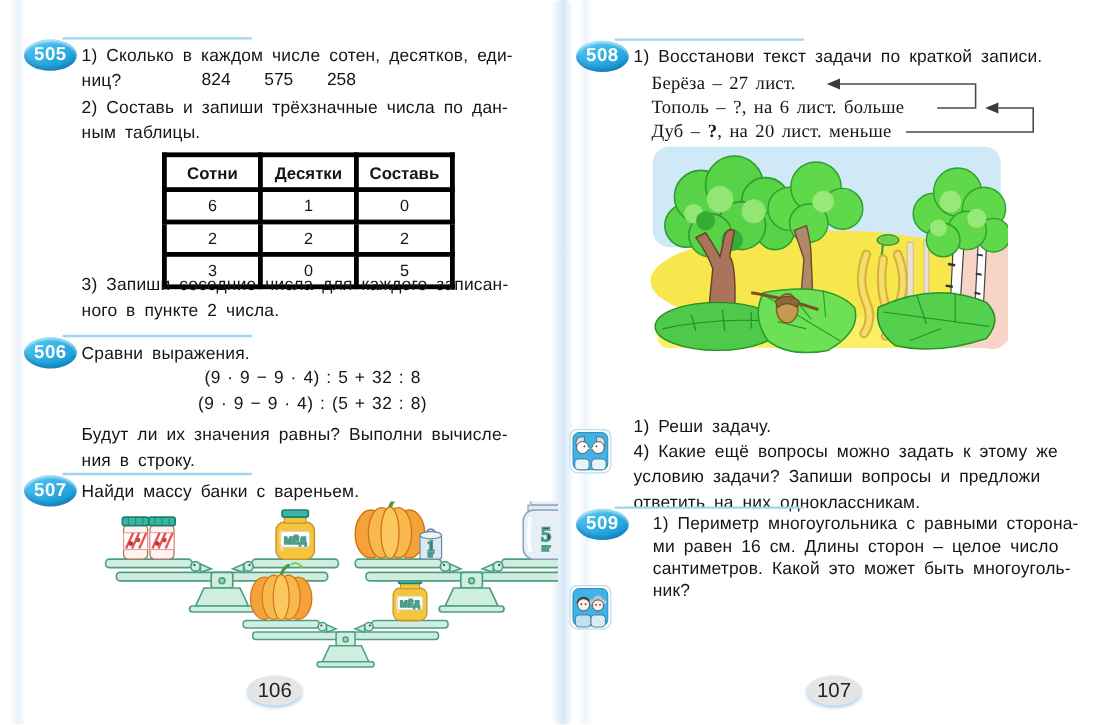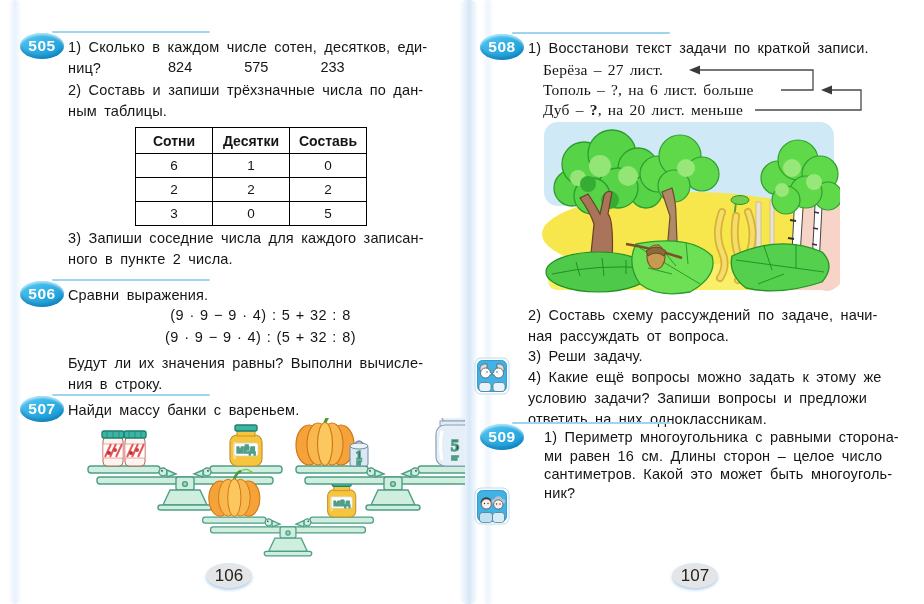--- a/index.html
+++ b/index.html
@@ -19,24 +19,24 @@
          box-shadow:inset 0 -3px 3px rgba(8,90,140,.35),inset 0 2px 2px rgba(255,255,255,.55);
          color:#fff;font-weight:700;font-size:15.5px;letter-spacing:.5px;
          display:flex;align-items:center;justify-content:center;}
   .badge::after{content:"";position:absolute;left:32px;top:-2px;width:158px;height:2px;
                 background:#9fd4f0;border-radius:1px;}
 
   .pageno{position:absolute;width:44px;height:23px;border-radius:50%;background:#e5e5e5;
           border:1px solid #d8e8f6;box-shadow:0 2px 3px rgba(120,170,215,.55);
           display:flex;align-items:center;justify-content:center;font-size:17px;color:#222;}
 
-  .nums-row{position:absolute;display:flex;gap:52px;font-size:14.5px;}
+  .nums-row{position:absolute;display:flex;gap:28px;font-size:14.5px;}
 
   table.vals{position:absolute;left:135px;top:127px;border-collapse:collapse;background:#fff;}
-  table.vals th,table.vals td{border:1px solid #000000;text-align:center;padding:0;margin-top:35px;}
+  table.vals th,table.vals td{border:4px solid #000000;text-align:center;padding:0;margin-top:35px;}
   table.vals th{width:76px;height:25px;font-size:14px;font-weight:700;}
   table.vals td{height:23px;font-size:13.5px;}
 
   .expr{position:absolute;left:68px;width:385px;text-align:center;font-size:14.5px;
         letter-spacing:.4px;word-spacing:1px;}
 
   .scheme{position:absolute;left:543px;top:60px;width:352px;height:62px;
           font-family:"Liberation Serif",serif;font-size:15.5px;letter-spacing:.2px;word-spacing:2px;}
   .scheme-row{height:20px;line-height:20px;white-space:pre;}
   .scheme svg{position:absolute;left:0;top:0;pointer-events:none;}
@@ -51,21 +51,21 @@
   <div class="margin-band band-left"></div>
   <div class="margin-band band-spine"></div>
   <div class="margin-band band-right"></div>
 
   <div class="badge" style="left:20px;top:33px">505</div>
   <div class="txt" style="left:68px;top:37px;width:388px">1) Сколько в каждом числе сотен, десятков, еди-</div>
   <div class="txt" style="left:68px;top:58px">ниц?</div>
   <div class="nums-row" style="left:168px;top:59px">
     <span>824</span>
     <span>575</span>
-    <span>233</span>
+    <span>258</span>
   </div>
   <div class="txt" style="left:68px;top:80px;width:388px">2) Составь и запиши трёхзначные числа по дан-
 ным таблицы.</div>
 
   <table class="vals">
     <tbody>
         <tr>
       <th>Сотни</th>
       <th>Десятки</th>
       <th>Составь</th>
@@ -291,23 +291,21 @@
       <path d="M196,144 L284,156 M224,130 L232,154 M256,128 L256,152 M218,168 L244,158" stroke="#259325" stroke-width="1" fill="none"></path>
     </g>
 
     <g>
       <path d="M86,128 Q112,132 142,142" stroke="#7a5226" stroke-width="2.5" fill="none"></path>
       <ellipse cx="116" cy="141" rx="9" ry="12" fill="#c79a52" stroke="#7a5a28" stroke-width="1.2"></ellipse>
       <path d="M106,135 Q116,127 126,135 L124,140 Q116,134 108,140 Z" fill="#8a6a3a" stroke="#6a4a22" stroke-width="1"></path>
     </g>
   </svg>
 
-  <div class="txt" style="left:528px;top:305px;width:378px">2) Составь схему рассуждений по задаче, начи-
-ная рассуждать от вопроса.</div>
-  <div class="txt" style="left:528px;top:346px;width:378px">3) Реши задачу.</div>
+  <div class="txt" style="left:528px;top:346px;width:378px">1) Реши задачу.</div>
   <div class="txt" style="left:528px;top:367px;width:378px">4) Какие ещё вопросы можно задать к этому же
 условию задачи? Запиши вопросы и предложи
 ответить на них одноклассникам.</div>
 
   <div class="icon-box" style="left:474px;top:356px">
     <svg width="36" height="40" viewBox="0 0 36 40">
       <rect x="1" y="2" width="34" height="36" rx="6" fill="#ffffff" stroke="#b8dcf0"></rect>
       <rect x="3.5" y="4.5" width="29" height="31" rx="5" fill="#41b2e6" stroke="#2288bb" stroke-width="0.8"></rect>
       <path d="M6,15 q-1,-8 7,-7 l0,4 q-4,0 -4,4 Z" fill="#d8e0e4" stroke="#555" stroke-width="0.7"></path>
       <circle cx="11.5" cy="17" r="5" fill="#fff" stroke="#555" stroke-width="0.8"></circle>

